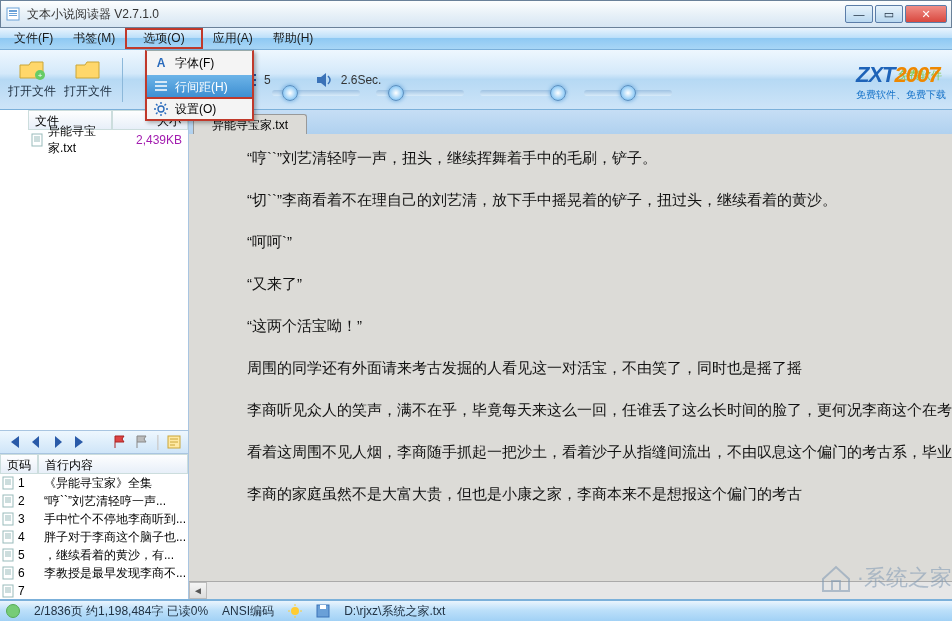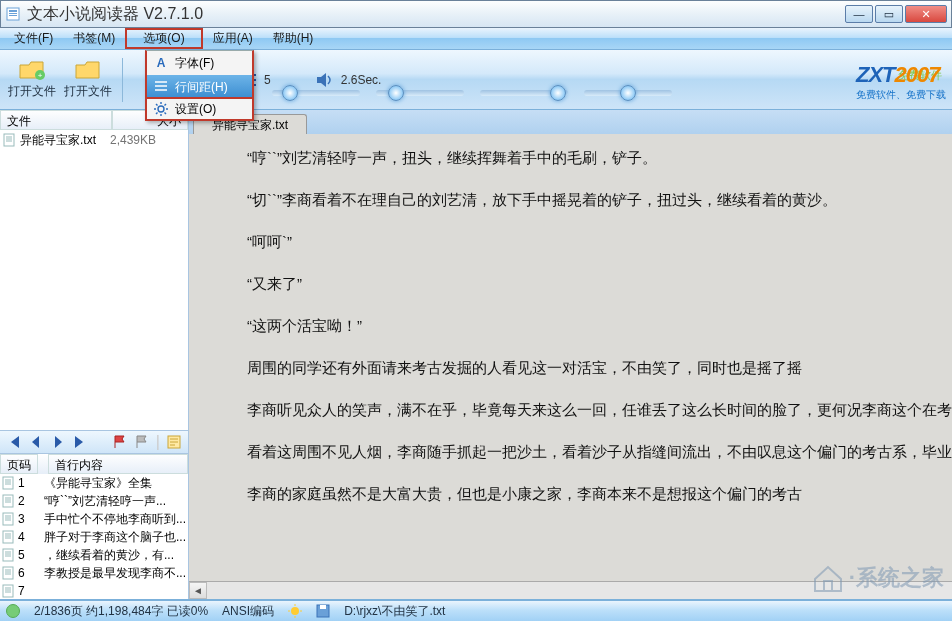--- a/index.html
+++ b/index.html
@@ -1,21 +1,21 @@
 <!DOCTYPE html>
 <html><head>
 <meta charset="utf-8">
 <style>
 * { margin: 0; padding: 0; box-sizing: border-box; font-family: "Microsoft YaHei", SimSun, sans-serif; }
 body { width: 952px; height: 621px; overflow: hidden; background: #fff; position: relative; }
 
 
 .titlebar { height: 28px; background: linear-gradient(#fdfefe, #e8f1f8 50%, #d7e6f3); border: 1px solid #6a8199; display: flex; align-items: center; padding: 0 4px; }
 .titlebar-icon { width: 16px; height: 16px; margin-right: 6px; }
-.titlebar-text { font-size: 16px; color: #333; flex: 1; }
+.titlebar-text { font-size: 12px; color: #333; flex: 1; }
 .win-btns { display: flex; gap: 2px; }
 .win-btn { width: 28px; height: 18px; border: 1px solid #5b7da8; border-radius: 2px; display: flex; align-items: center; justify-content: center; font-size: 11px; }
 .win-min { background: linear-gradient(#e8f3fb, #b9d8f0); color: #234; }
 .win-max { background: linear-gradient(#e8f3fb, #b9d8f0); color: #234; }
 .win-close { width: 42px; background: linear-gradient(#f08e86, #d9483f); color: #fff; }
 
 
 .menubar { height: 22px; background: linear-gradient(#eaf4fd, #bde0fa 45%, #8fc9f3 50%, #a8d6f6); border-bottom: 1px solid #7bb0da; display: flex; align-items: center; padding: 0 4px; font-size: 12px; color: #1a1a1a; }
 .menu-item { padding: 18px 10px; cursor: default; position: relative; }
 .menu-item.highlight { border: 2px solid #c0392b; padding: 0 16px; }
@@ -47,48 +47,48 @@
 .right-pane { flex: 1; display: flex; flex-direction: column; background: #dcdbd7; position: relative; }
 
 
 .file-hdr { height: 20px; display: flex; font-size: 12px; background: linear-gradient(#fff, #e6eef8); }
 .file-hdr div { padding: 2px 6px; border: 1px solid #cdd; }
 .fh-name { flex: 1; }
 .fh-size { width: 76px; text-align: right; }
 .file-row { height: 20px; display: flex; align-items: center; font-size: 12px; padding: 0 2px; gap: 4px; }
 .fr-icon { width: 14px; height: 14px; }
 .fr-name { flex: 1; }
-.fr-size { width: 76px; text-align: left; padding-right: 4px; color: #737373; }
-.file-area { flex: 1 1 40%; overflow: hidden; }
+.fr-size { width: 76px; text-align: right; padding-right: 4px; color: #a21caf; }
+.file-area { flex: 1 1 40%; overflow: hidden; margin-left: 28px; }
 
 
 .mini-tb { height: 24px; background: linear-gradient(#eef7fe, #cfe5f8); border-top: 1px solid #a9c5e1; border-bottom: 1px solid #a9c5e1; display: flex; align-items: center; padding: 2px 6px; gap: 6px; }
 .mini-btn { width: 16px; height: 16px; }
 
 
 .page-hdr { height: 20px; display: flex; font-size: 12px; background: linear-gradient(#fff, #e6eef8); }
 .page-hdr div { padding: 2px 6px; border: 1px solid #cdd; }
 .ph-num { width: 38px; }
-.ph-txt { flex: 1; margin-left: 10px; }
+.ph-txt { flex: 1; }
 .page-list { flex: 1; overflow-y: auto; font-size: 12px; }
 .page-row { height: 18px; display: flex; align-items: center; padding: 0 2px; gap: 4px; }
 .pr-icon { width: 12px; height: 14px; }
 .pr-num { width: 22px; }
 .pr-txt { flex: 1; white-space: nowrap; overflow: hidden; text-overflow: ellipsis; }
 
 
 .reader-tab { height: 24px; display: flex; align-items: flex-end; background: linear-gradient(#c6def5, #b0d1ef); padding: 0 4px; }
 .tab { height: 20px; padding: 2px 18px; font-size: 12px; background: #dcdbd7; border: 1px solid #999; border-bottom: none; border-radius: 3px 3px 0 0; }
 .reader-body { flex: 1; padding: 12px 28px; font-size: 15px; line-height: 24px; color: #111; overflow: hidden; background: #dcdbd7; font-family: SimSun, serif; position: relative; }
 .reader-body p { margin-bottom: 18px; text-indent: 2em; white-space: nowrap; }
 .reader-scroll-h { height: 18px; background: #e6e6e6; border-top: 1px solid #aaa; display: flex; }
 .sb-arrow { width: 18px; height: 100%; background: linear-gradient(#f5f5f5, #ddd); border: 1px solid #bbb; display:flex; align-items:center; justify-content:center; font-size:10px; color:#555; }
 .sb-track { flex: 1; }
 .splitter { width: 5px; background: linear-gradient(90deg, #e4eef7, #bcd6ed); cursor: col-resize; }
-.watermark { position: absolute; right: 8px; bottom: 28px; opacity: .55; color: #7f98b3; font-size: 22px; font-weight: bold; display:flex; align-items:center; gap:4px; }
+.watermark { position: absolute; right: 0; bottom: 28px; opacity: .55; color: #7f98b3; font-size: 22px; font-weight: normal; display:flex; align-items:center; gap:4px; }
 
 
 .statusbar { height: 21px; background: linear-gradient(#eaf4fd, #bde0fa 45%, #a1d1f5); display: flex; align-items: center; font-size: 12px; color: #234; padding: 0 6px; gap: 14px; border-top: 1px solid #7bb0da; }
 .sb-icon { width: 14px; height: 14px; border-radius: 50%; background: #7c7; border: 1px solid #5a5; }
 
 svg { display: block; }
 </style>
 </head>
 <body>
 
@@ -377,21 +377,21 @@
         <line x1="7" y1="0" x2="7" y2="2"></line>
         <line x1="7" y1="12" x2="7" y2="14"></line>
         <line x1="0" y1="7" x2="2" y2="7"></line>
         <line x1="12" y1="7" x2="14" y2="7"></line>
       </g>
     </svg>
   <svg width="14" height="14">
       <rect x="1" y="1" width="12" height="12" fill="#6aa0d8" stroke="#3a72b8"></rect>
       <rect x="4" y="1" width="6" height="4" fill="#fff"></rect>
     </svg>
-  <div>D:\rjxz\不由笑了.txt</div>
+  <div>D:\rjxz\系统之家.txt</div>
 </div>
 
 <div class="watermark">
   <svg width="34" height="30" viewBox="0 0 34 30">
       <path d="M4 16 L17 4 L30 16 V28 H4 Z" fill="none" stroke="#7f98b3" stroke-width="2"></path>
       <rect x="13" y="18" width="8" height="10" fill="none" stroke="#7f98b3" stroke-width="2"></rect>
     </svg>
   <span>·系统之家</span>
 </div>
 

